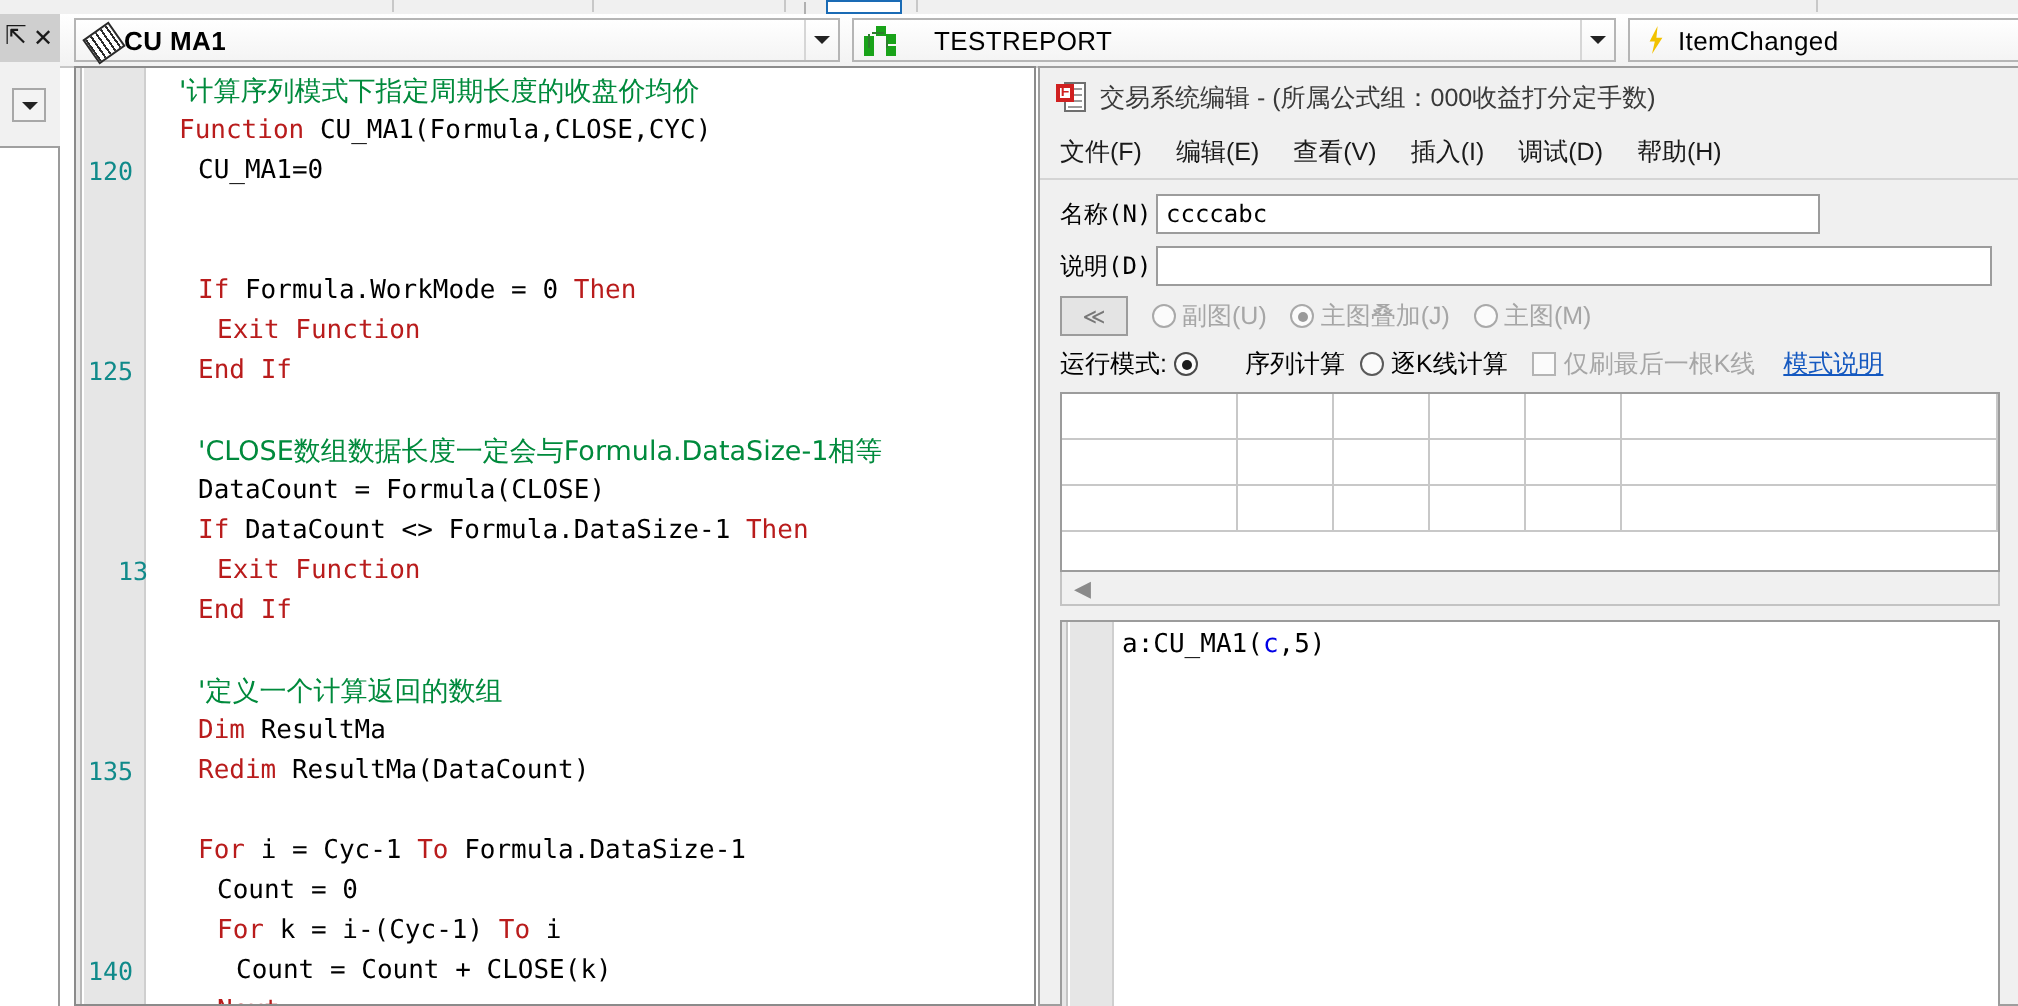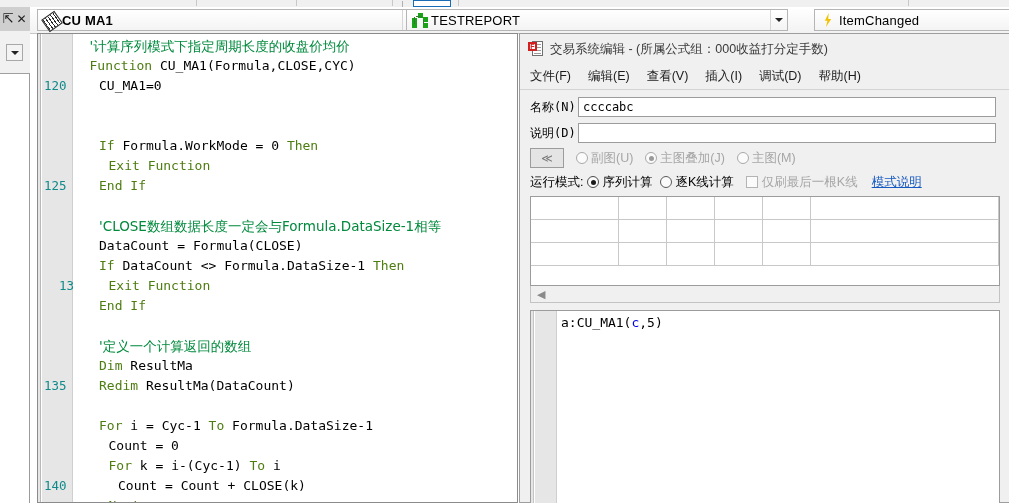--- a/index.html
+++ b/index.html
@@ -45,21 +45,21 @@
 
   
   .tbar{position:absolute;left:30px;top:7px;width:979px;height:26px;
     background:linear-gradient(#ffffff,#f2f2f2);
     border-bottom:1px solid #c7c7c7;}
   .combo{position:absolute;top:2px;height:22px;
     background:linear-gradient(#ffffff,#f4f4f4);
     border:1px solid #b5b5b5;box-sizing:border-box;
     display:flex;align-items:center;}
   .combo.c1{left:7px;width:383px;}
-  .combo.c2{left:376px;width:382px;}
+  .combo.c2{left:396px;width:382px;gap:16px;}
   .combo.c3{left:784px;width:225px;border-right:none;}
   .combo .ico{width:20px;height:16px;flex:0 0 20px;position:relative;
     margin-left:4px;}
   .combo .lbl{flex:1 1 auto;font-size:13px;color:#000;overflow:hidden;
     white-space:nowrap;letter-spacing:0.2px;}
   .combo .arrow{flex:0 0 16px;width:16px;height:20px;position:relative;
     border-left:1px solid #d6d6d6;}
   .combo .arrow i{position:absolute;left:4px;top:8px;width:0;height:0;
     border-left:4px solid transparent;border-right:4px solid transparent;
     border-top:4px solid #222;}
@@ -97,21 +97,21 @@
   .ed-code{position:absolute;left:36px;top:0;right:0;bottom:0;
     background:#ffffff;padding:3px 0 0 2px;}
   .ln-row{position:absolute;left:0;width:31px;height:20px;
     font-family:"DejaVu Sans Mono","Liberation Mono",monospace;
     font-size:12.5px;color:#108a8a;text-align:left;padding-left:2px;
     box-sizing:border-box;line-height:20px;}
   .cd-row{position:absolute;left:0;height:20px;line-height:20px;white-space:pre;
     font-family:"DejaVu Sans Mono","Liberation Mono",monospace;
     font-size:13px;}
   .cd-row.cn{font-family:"DejaVu Sans","Liberation Sans",sans-serif;font-size:13.5px;}
-  .kw{color:#4d7c0f;}
+  .kw{color:#b91c1c;}
   .cm{color:#008a3c;}
   .pl{color:#000000;}
 
   
   .dlg{position:absolute;left:519px;top:33px;width:490px;height:470px;
     background:#f0f0f0;border:1px solid #9e9e9e;border-right:none;
     box-sizing:border-box;}
   .dlg-title{position:absolute;left:0;top:0;width:100%;height:30px;
     display:flex;align-items:center;}
   .dlg-ico{position:relative;width:16px;height:16px;margin:0 6px 0 8px;
@@ -302,21 +302,21 @@
         <span>编辑(E)</span>
         <span>查看(V)</span>
         <span>插入(I)</span>
         <span>调试(D)</span>
         <span>帮助(H)</span>
       </div>
     <div class="dlg-sep"></div>
 
     <div class="frow" style="top:62px;width:100%;">
       <span class="fl">名称(N):</span>
-      <span class="finput" style="width:418px;">ccccabc</span>
+      <span class="finput" style="width:332px;">ccccabc</span>
     </div>
 
     <div class="frow" style="top:88px;width:100%;">
       <span class="fl">说明(D):</span>
       <span class="finput" style="width:418px;"></span>
     </div>
 
     <div class="rrow" style="top:112px;width:100%;">
       <span class="btn-back">≪</span>
       <span class="radio">
@@ -328,21 +328,21 @@
         <span class="rl">主图叠加(J)</span>
       </span>
       <span class="radio">
         <span class="dot"></span>
         <span class="rl">主图(M)</span>
       </span>
     </div>
 
     <div class="rrow" style="top:136px;width:100%;">
       <span class="rmode-lbl">运行模式:</span>
-      <span class="radio dark on" style="margin-left:4px;">
+      <span class="radio dark on" style="margin-left:4px;gap:20px;">
         <span class="dot"></span>
         <span class="rl">序列计算</span>
       </span>
       <span class="radio dark" style="margin-left:8px;">
         <span class="dot"></span>
         <span class="rl">逐K线计算</span>
       </span>
       <span class="chk">
         <span class="bx"></span>
         <span class="cl">仅刷最后一根K线</span>

